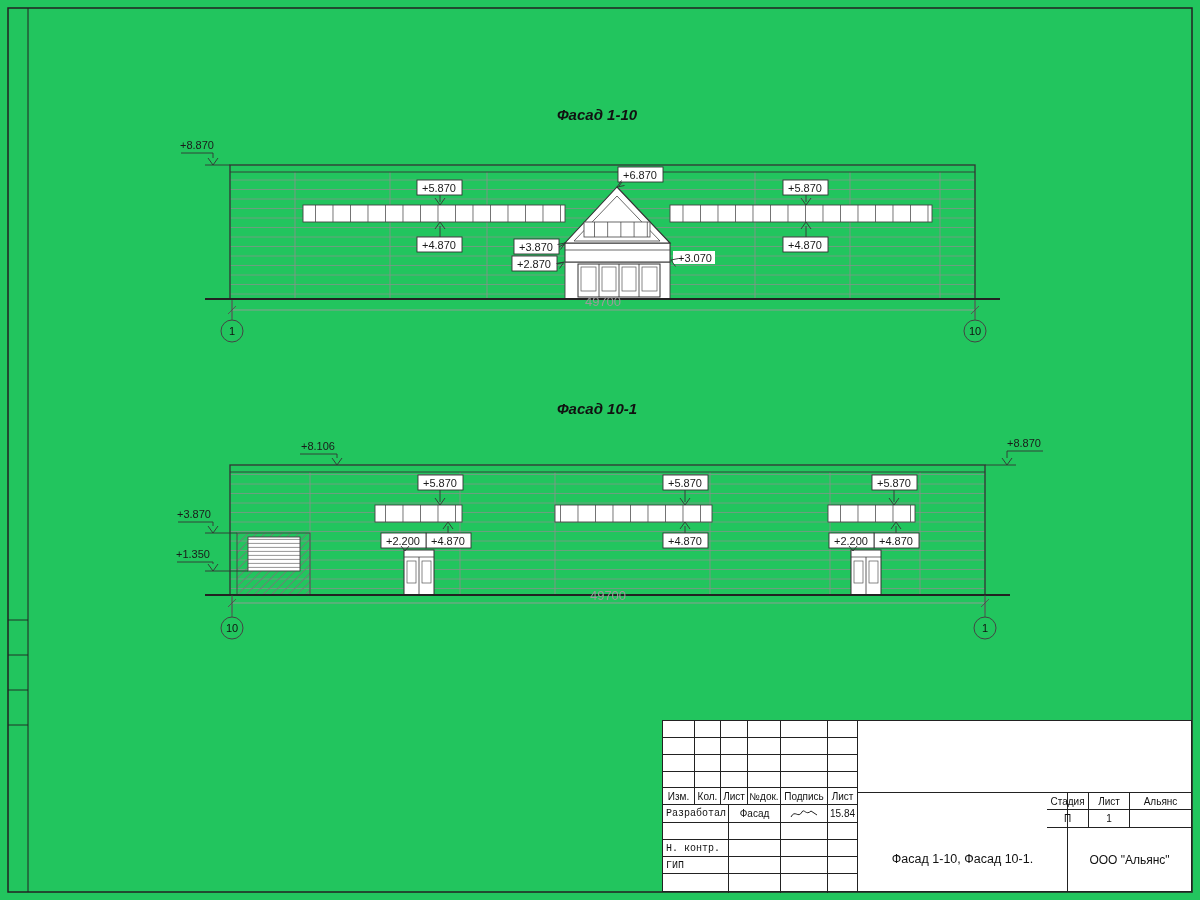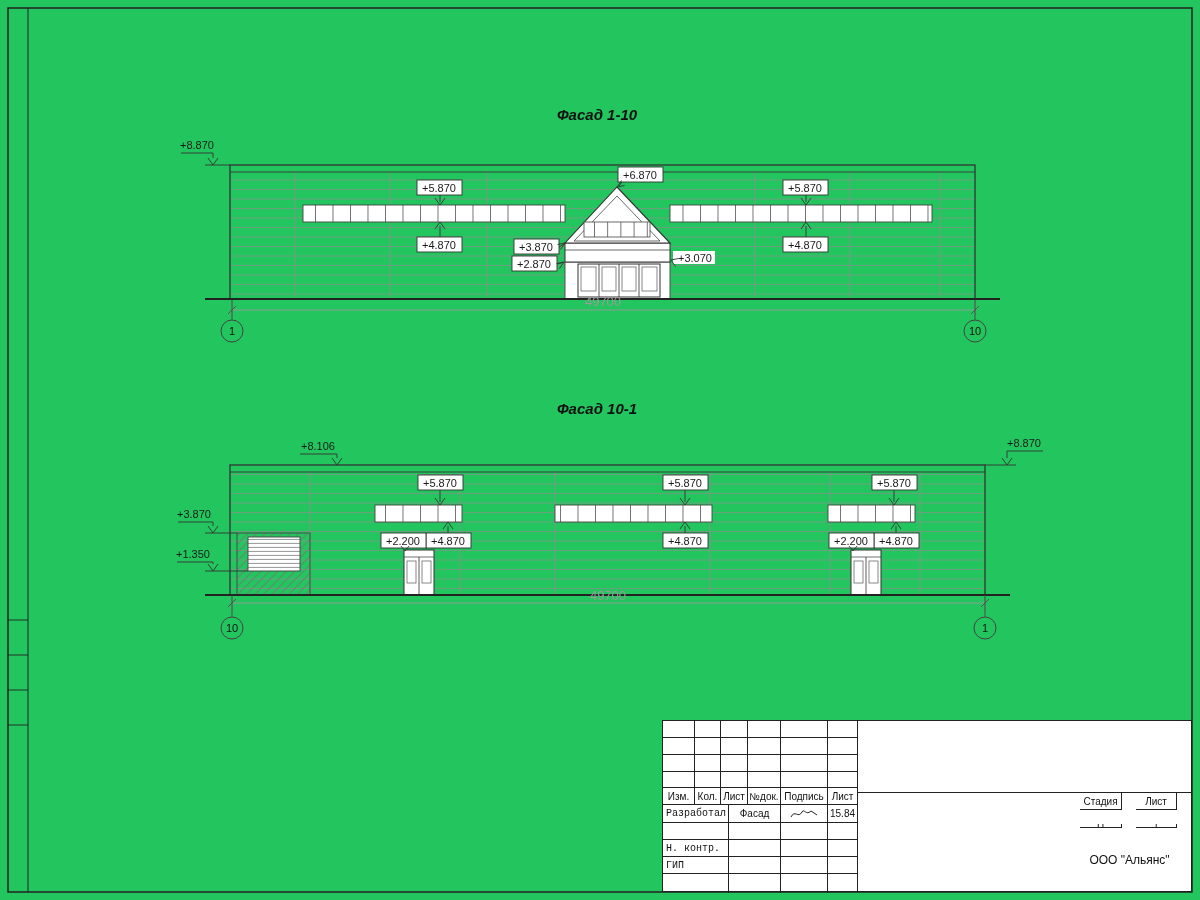--- a/index.html
+++ b/index.html
@@ -30,22 +30,22 @@
     overflow:hidden; white-space:nowrap; box-sizing:border-box; }
   .c.lastcol { border-right:none; }
   .c.lastrow { border-bottom:none; }
   .c.role { justify-content:flex-start; padding-left:3px;font-family:Liberation Mono, monospace; }
   .tb-doc { position:absolute; left:195px; top:0; right:0; height:72px;
     border-bottom:1.4px solid #222; box-sizing:border-box; }
   .tb-title { position:absolute; left:195px; top:72px; width:210px; bottom:0;
     border-right:1.4px solid #222; box-sizing:border-box;
     display:flex; align-items:center; justify-content:center;
     font-size:12.5px; padding-top:34px; }
-  .tb-stage { position:absolute; left:417px; top:72px; right:0; height:35px;
-    display:grid; grid-template-columns:42px 41px 1fr; grid-template-rows:17px 1fr;gap:14px; }
+  .tb-stage { position:absolute; left:384px; top:72px; right:0; height:35px;
+    display:grid; grid-template-columns:42px 41px 1fr; grid-template-rows:17px 1fr; }
   .tb-company { position:absolute; left:405px; top:107px; right:0; bottom:0;
     display:flex; align-items:center; justify-content:center; font-size:12px; }
 </style>
 </head>
 <body>
 
 <div class="sheet">
 
 <svg width="1200" height="900" viewBox="0 0 1200 900">
   <defs>
@@ -358,20 +358,21 @@
           <div class="c lastcol"></div>
       <div class="c role lastrow"></div>
           <div class="c lastrow"></div>
           <div class="c lastrow"></div>
           <div class="c lastcol lastrow"></div>
     </div>
   </div>
 
   <div class="tb-doc"></div>
 
+  <div class="tb-title">Фасад 1-10, Фасад 10-1.</div>
 
   <div class="tb-stage">
     <div class="c">Стадия</div>
     <div class="c">Лист</div>
     <div class="c lastcol">Альянс</div>
     <div class="c">П</div>
     <div class="c">1</div>
     <div class="c lastcol"></div>
   </div>
 

